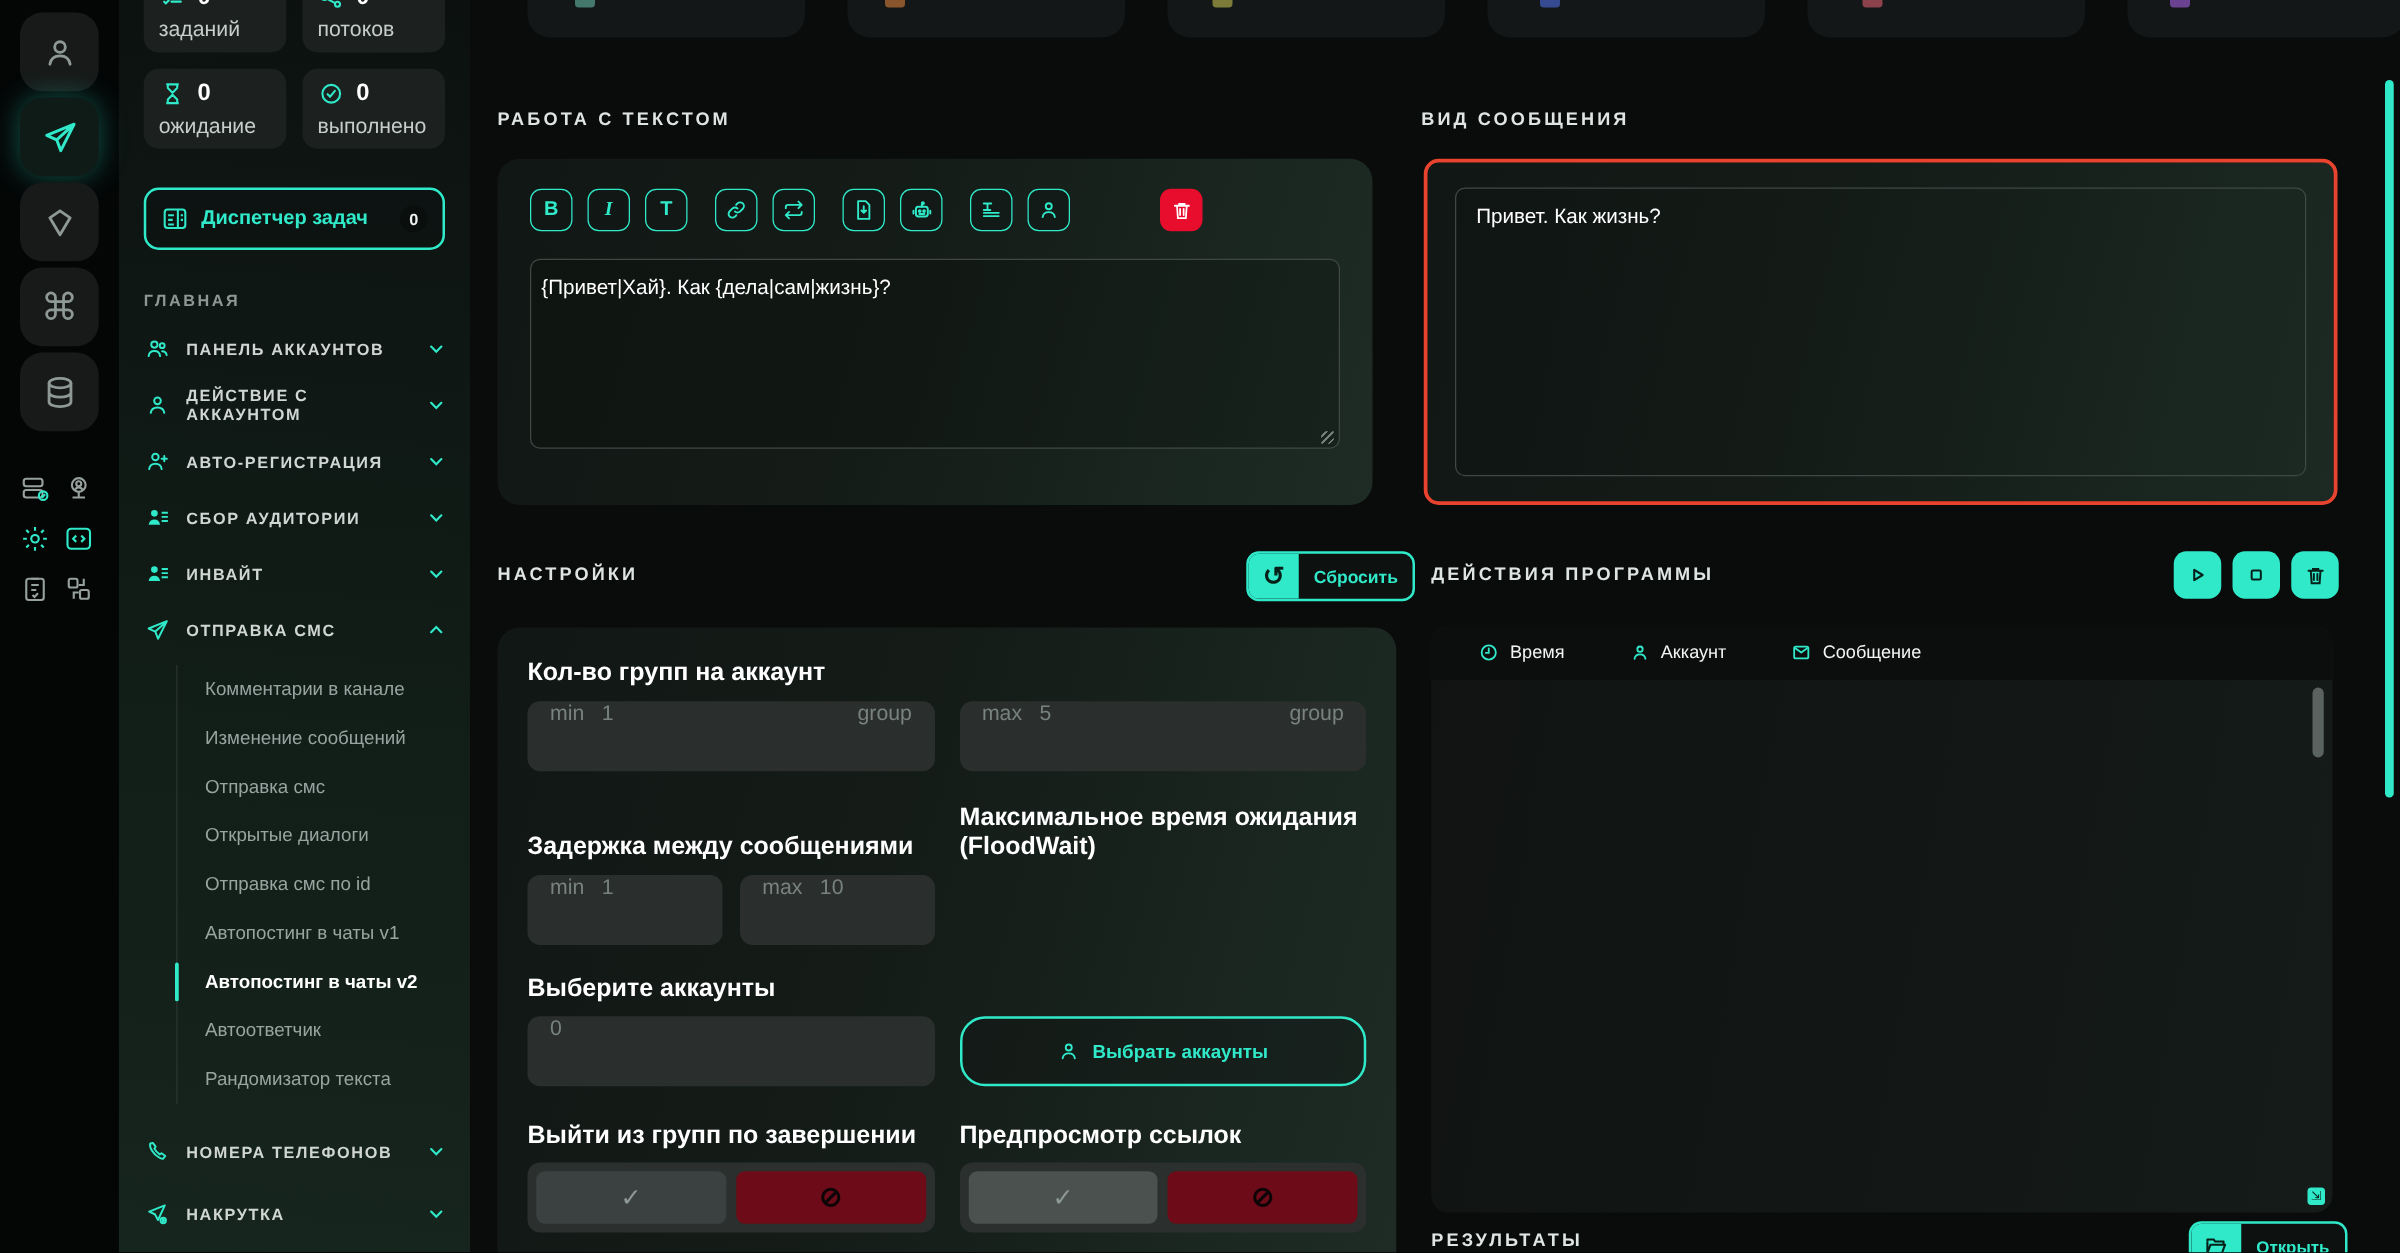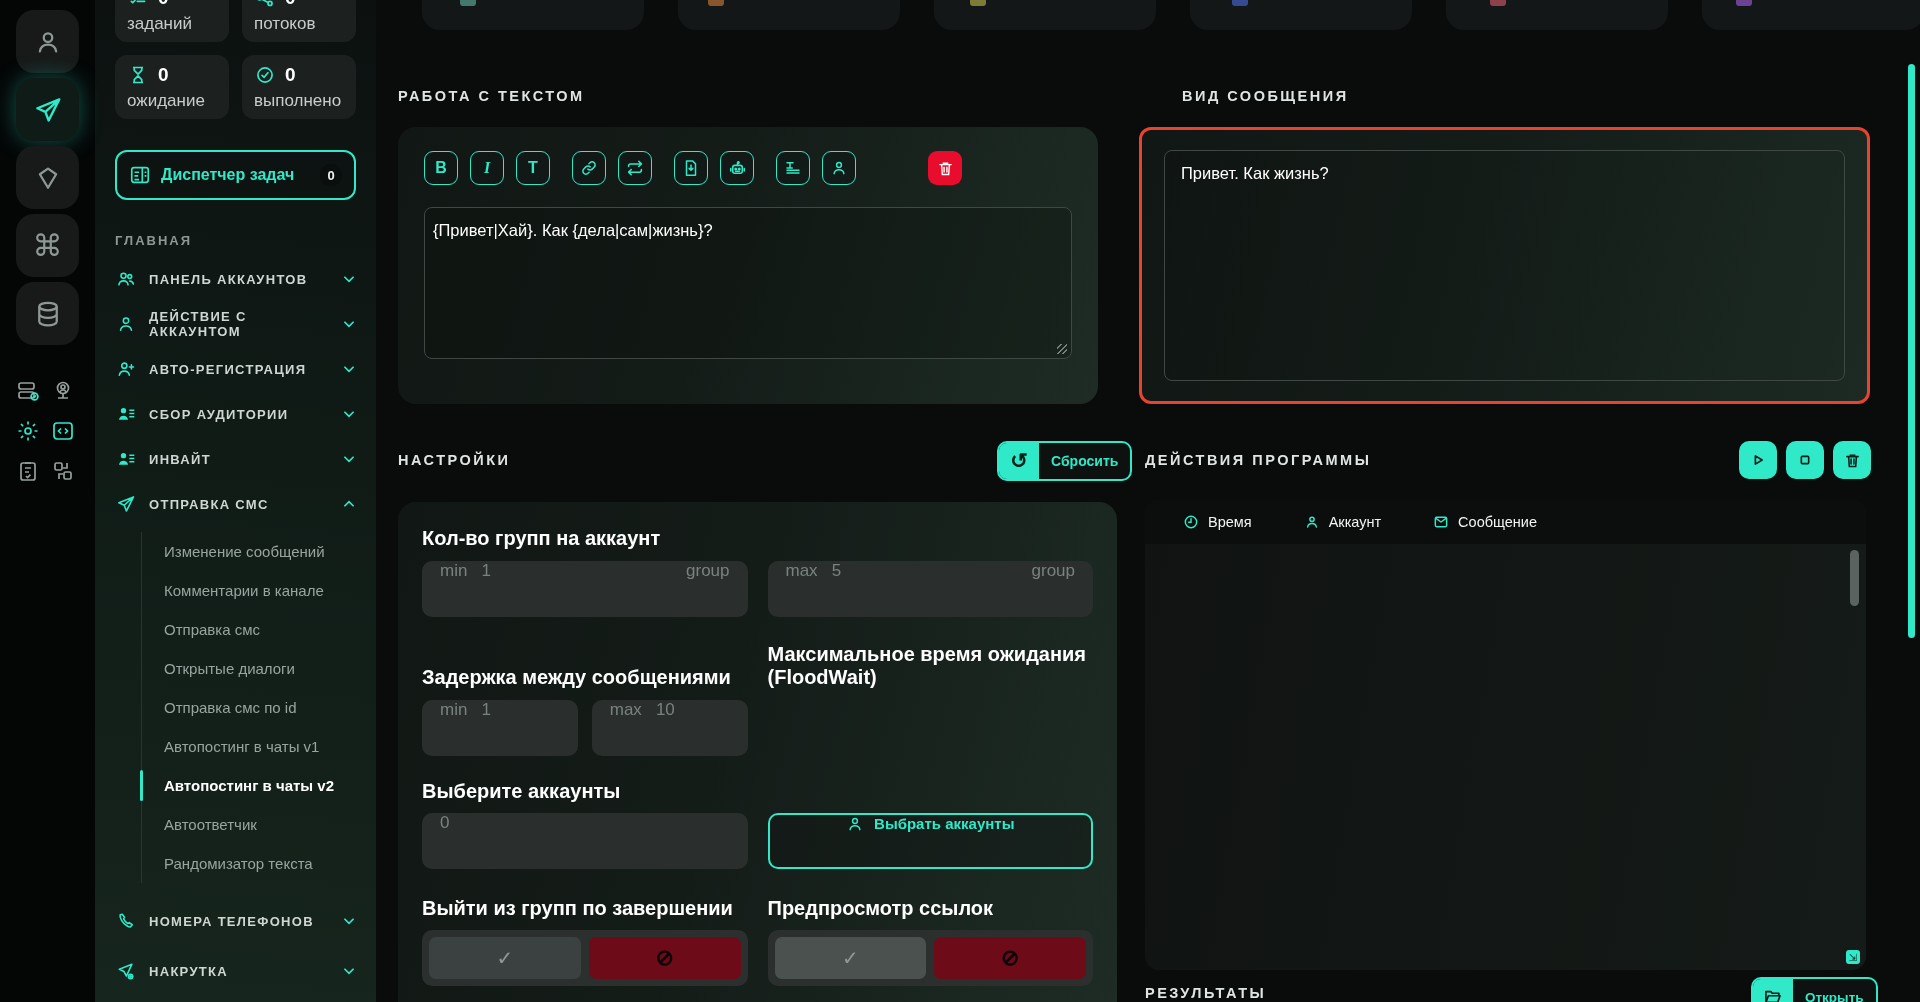--- a/index.html
+++ b/index.html
@@ -76,22 +76,22 @@
   .split-lb{display:flex;align-items:center;padding:0 12px;color:var(--accent);font-weight:700;font-size:14px;white-space:nowrap}
 
   .set-card{left:22px;top:502px;width:719px;height:520px;padding:25px 24px}
   .grid2{display:grid;grid-template-columns:1fr 1fr;column-gap:20px}
   .f-label{color:#fff;font-size:20px;font-weight:700}
   .inp{height:56px;background:#2a2f2d;border-radius:10px;display:flex;align-items:flex-start;justify-content:space-between;
        padding:0 18px;color:#78827f;font-size:17px}
   .inp .pv{display:flex;gap:14px}
   .small-inps{display:flex;gap:14px}
   .small-inps .inp{flex:1}
-  .acc-btn{height:56px;border:2px solid var(--accent);border-radius:10px;background:rgba(12,18,16,.3);
-           display:flex;justify-content:center;gap:10px;color:var(--accent);font-size:15px;font-weight:700;cursor:pointer}
+  .acc-btn{height:56px;border:2px solid var(--accent);border-radius:20px;background:rgba(12,18,16,.3);
+           display:flex;align-items:center;justify-content:center;gap:10px;color:var(--accent);font-size:15px;font-weight:700;cursor:pointer}
   .toggle{height:56px;background:#2b302f;border-radius:10px;padding:7px;display:flex;gap:8px}
   .tg{flex:1;border-radius:7px;display:flex;align-items:center;justify-content:center;cursor:pointer}
   .tg.yes{background:#3b4140;color:#8e9996;font-size:20px}
   .tg.yes.lite{background:#4a514f}
   .tg.no{background:#6e0b19;color:#0c0406;font-size:22px;font-weight:700}
 
   .act-buttons{position:absolute;left:1363px;top:441px;display:flex;gap:9px}
   .abtn{width:38px;height:38px;border-radius:10px;background:var(--accent);color:#062019;display:flex;align-items:center;justify-content:center;cursor:pointer}
   .act-card{position:absolute;left:769px;top:500px;width:721px;height:470px;border-radius:14px;
             background:linear-gradient(100deg,#101312,#151b18);overflow:hidden}
@@ -324,22 +324,22 @@
         </span>
       <span>ОТПРАВКА СМС</span>
       <span class="chev">
           <svg width="14" height="14" viewBox="0 0 24 24" fill="none" stroke="currentColor" stroke-width="3" stroke-linecap="round">
             <path d="M5 15l7-7 7 7"></path>
           </svg>
         </span>
     </div>
 
     <div class="submenu">
+      <div class="sub-item">Комментарии в канале</div>
       <div class="sub-item">Изменение сообщений</div>
-      <div class="sub-item">Комментарии в канале</div>
       <div class="sub-item">Отправка смс</div>
       <div class="sub-item">Открытые диалоги</div>
       <div class="sub-item">Отправка смс по id</div>
       <div class="sub-item">Автопостинг в чаты v1</div>
       <div class="sub-item active">Автопостинг в чаты v2</div>
       <div class="sub-item">Автоответчик</div>
       <div class="sub-item">Рандомизатор текста</div>
     </div>
 
     <div class="menu-item" style="margin-top:24px">
@@ -443,21 +443,21 @@
               <path d="M4 6.5h16M9 6.5V4.5h6v2M6.5 6.5l1 14h9l1-14M10 10v7M14 10v7"></path>
             </svg>
         </div>
       </div>
       <div class="ta-wrap">
         <textarea class="msg" spellcheck="false" style="">{Привет|Хай}. Как {дела|сам|жизнь}?</textarea>
         <div class="resize-h"></div>
       </div>
     </div>
 
-    <div class="sec-title" style="left:806px;top:88px">ВИД СООБЩЕНИЯ</div>
+    <div class="sec-title" style="left:761px;top:88px">ВИД СООБЩЕНИЯ</div>
     <div class="preview-box">
       <div class="preview-inner">Привет. Как жизнь?</div>
     </div>
 
     <div class="sec-title" style="left:22px;top:452px">НАСТРОЙКИ</div>
     <div class="split-btn" style="left:621px;top:441px">
       <span class="split-ic">
           <span style="font-size:21px;font-weight:700">↺</span>
         </span>
       <span class="split-lb">Сбросить</span>

